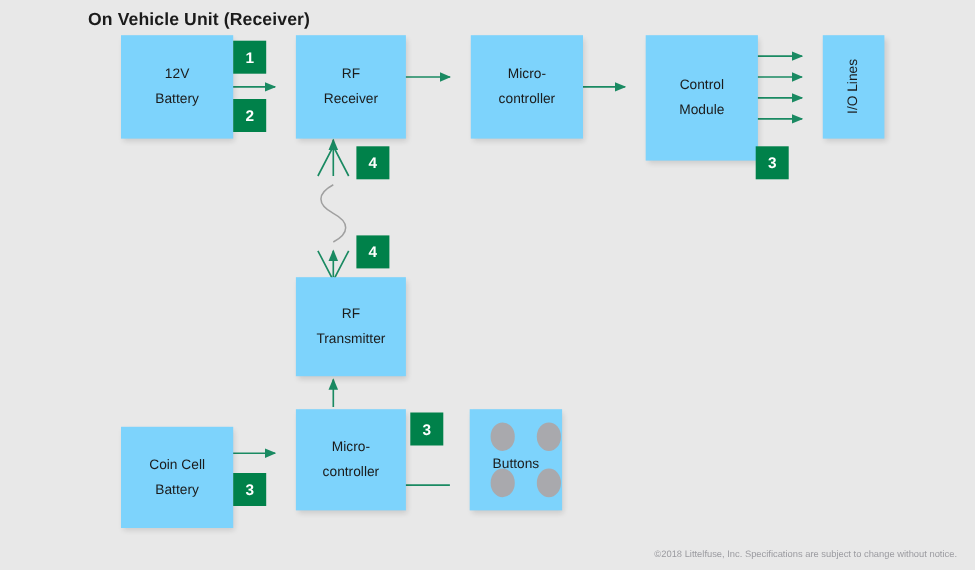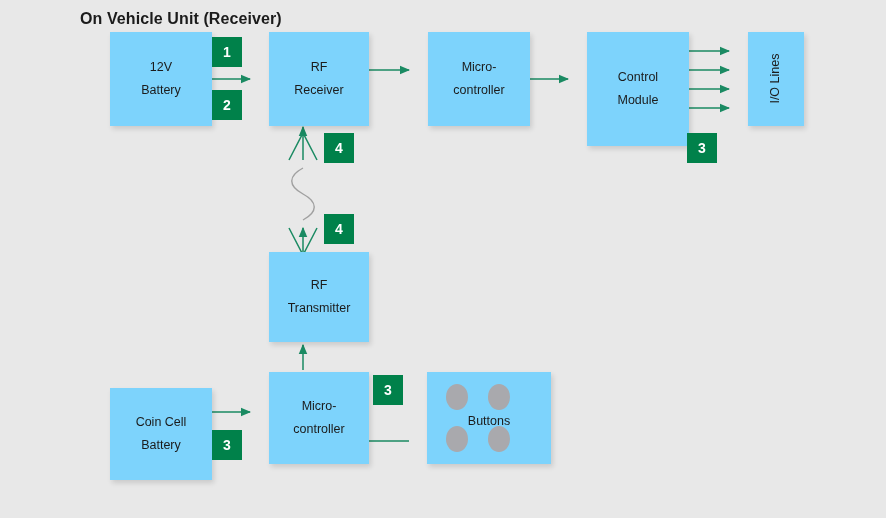--- a/index.html
+++ b/index.html
@@ -50,21 +50,21 @@
   .box .box-text { white-space: pre-line; }
 
   #box-12v        { left: 94px;  top: 32px;  width: 102px; height: 94px; }
   #box-rf-rx      { left: 253px; top: 32px;  width: 100px; height: 94px; }
   #box-mcu-rx     { left: 412px; top: 32px;  width: 102px; height: 94px; }
   #box-control    { left: 571px; top: 32px;  width: 102px; height: 114px; }
   #box-io         { left: 732px; top: 32px;  width: 56px;  height: 94px; }
   #box-rf-tx      { left: 253px; top: 252px; width: 100px; height: 90px; }
   #box-coin       { left: 94px;  top: 388px; width: 102px; height: 92px; }
   #box-mcu-tx     { left: 253px; top: 372px; width: 100px; height: 92px; }
-  #box-buttons    { left: 411px; top: 372px; width: 124px; height: 92px; }
+  #box-buttons    { left: 411px; top: 372px; width: 84px; height: 92px; }
 
   #box-io .box-text {
     transform: rotate(-90deg);
     white-space: nowrap;
   }
 
   
   #box-buttons { position: absolute; display: block; }
   .btn-dot {
     position: absolute;
@@ -221,14 +221,15 @@
   </div>
 
   <div class="badge" id="badge-1">1</div>
   <div class="badge" id="badge-2">2</div>
   <div class="badge" id="badge-3a">3</div>
   <div class="badge" id="badge-4a">4</div>
   <div class="badge" id="badge-4b">4</div>
   <div class="badge" id="badge-3b">3</div>
   <div class="badge" id="badge-3c">3</div>
 
+  <div id="footer-note">©2018 Littelfuse, Inc. Specifications are subject to change without notice.</div>
 
 </div>
 
 </body></html>

